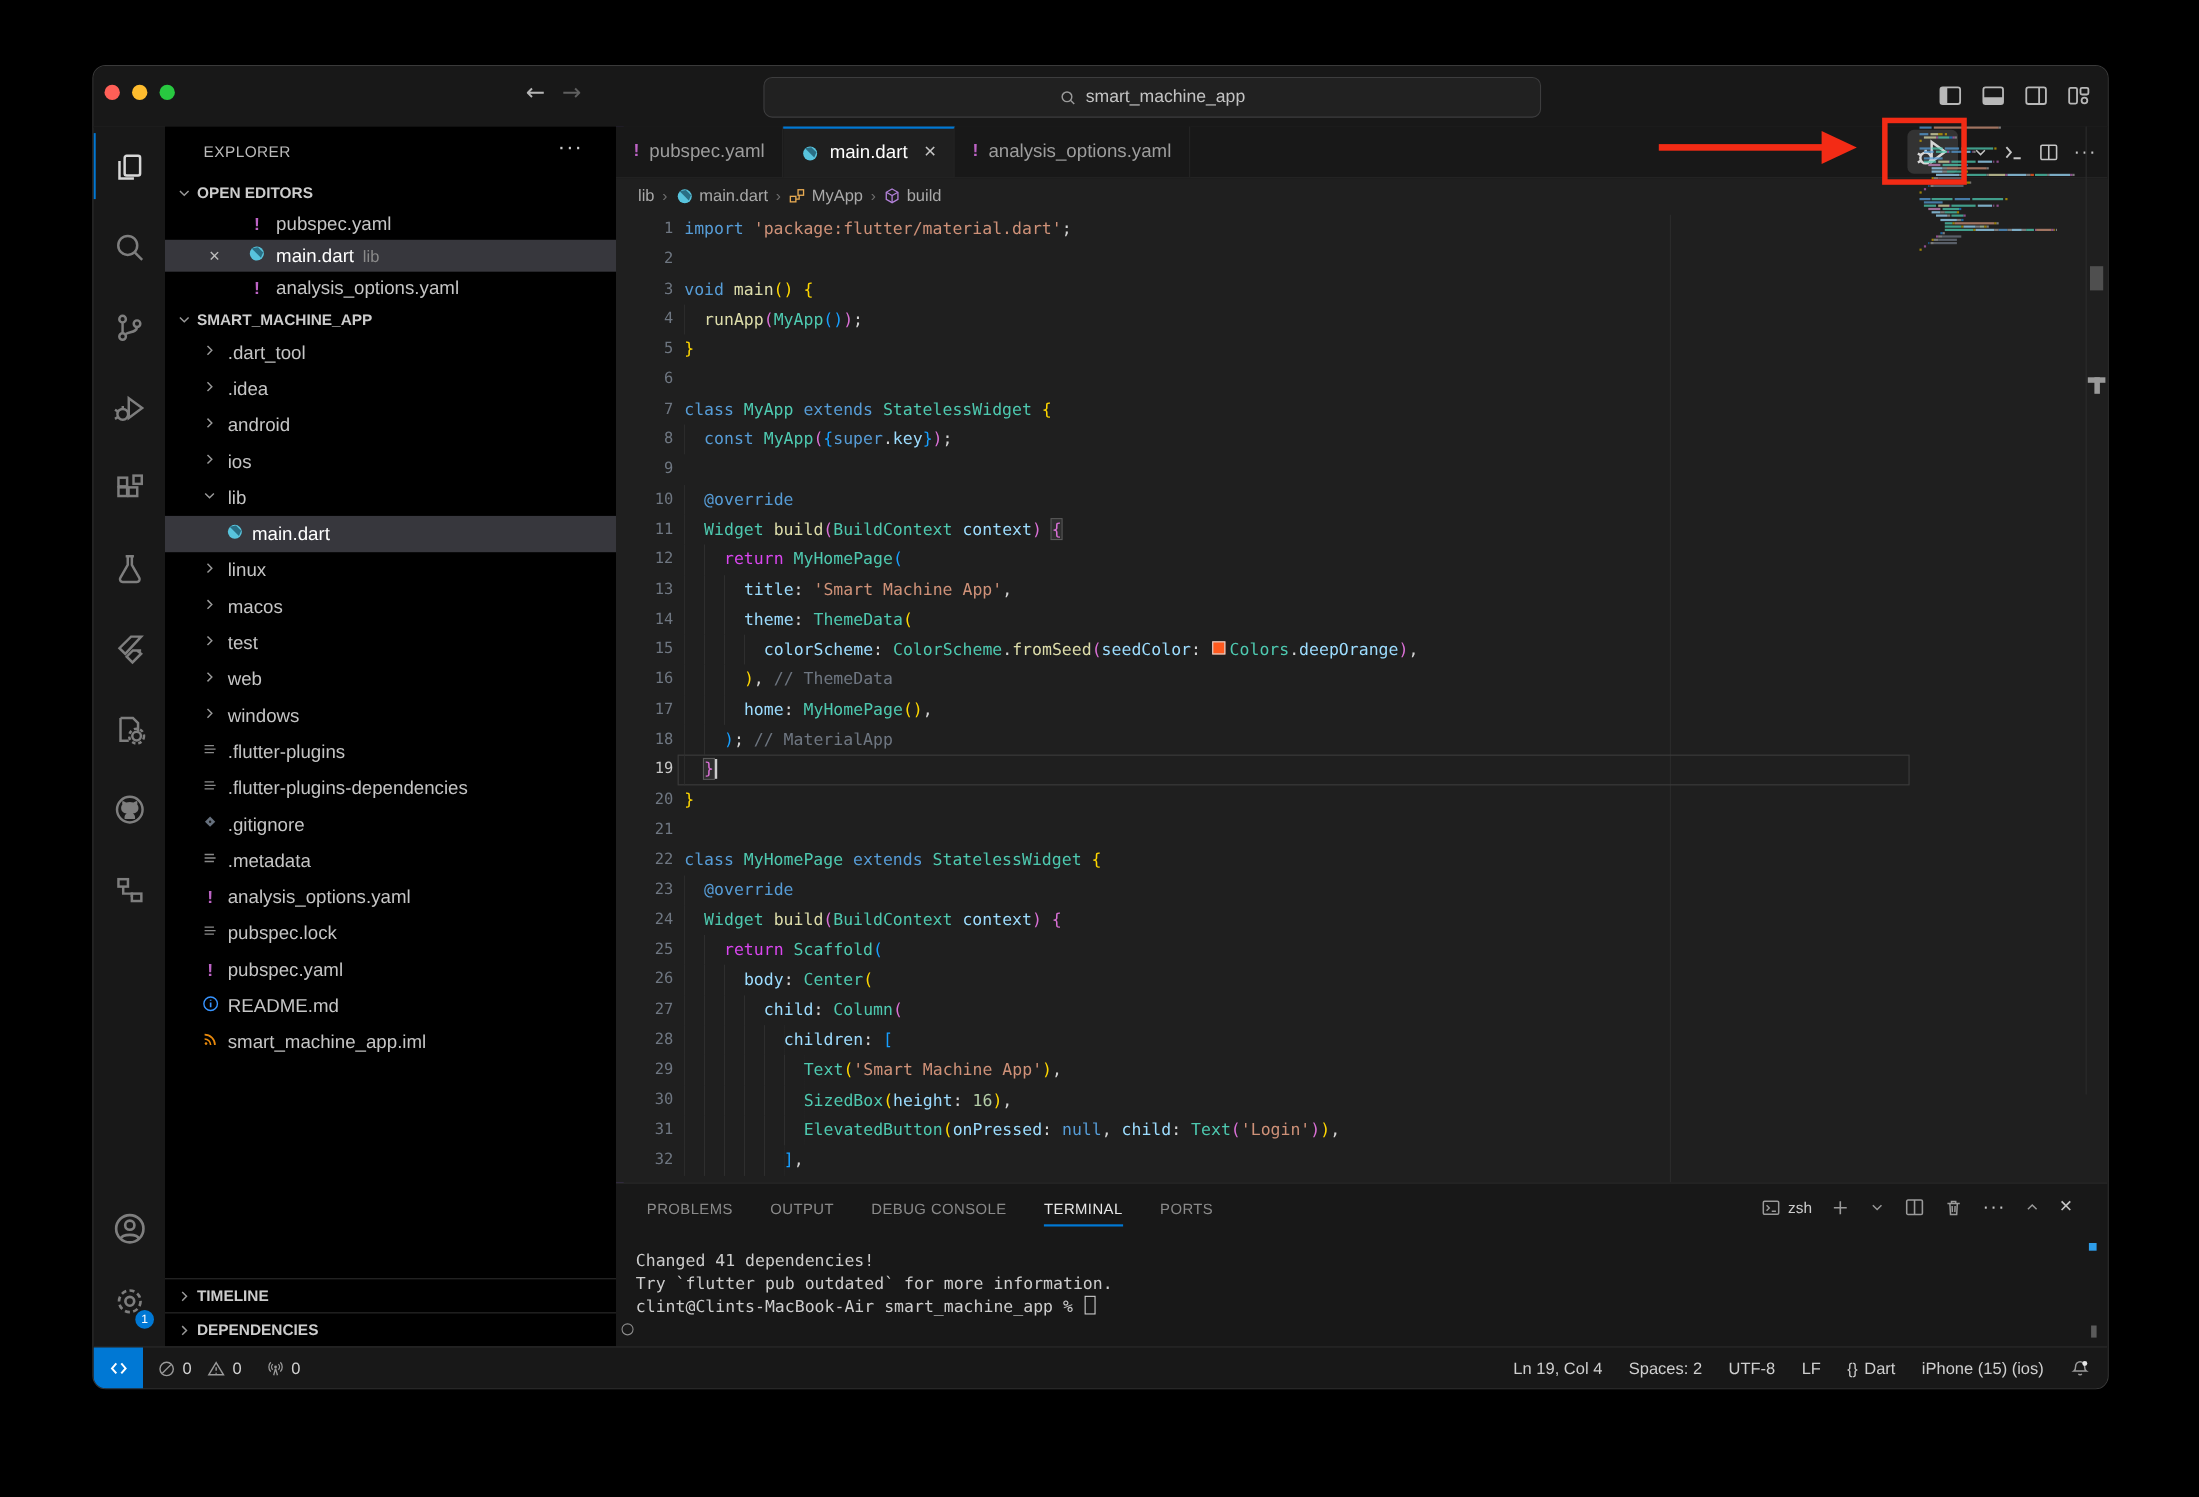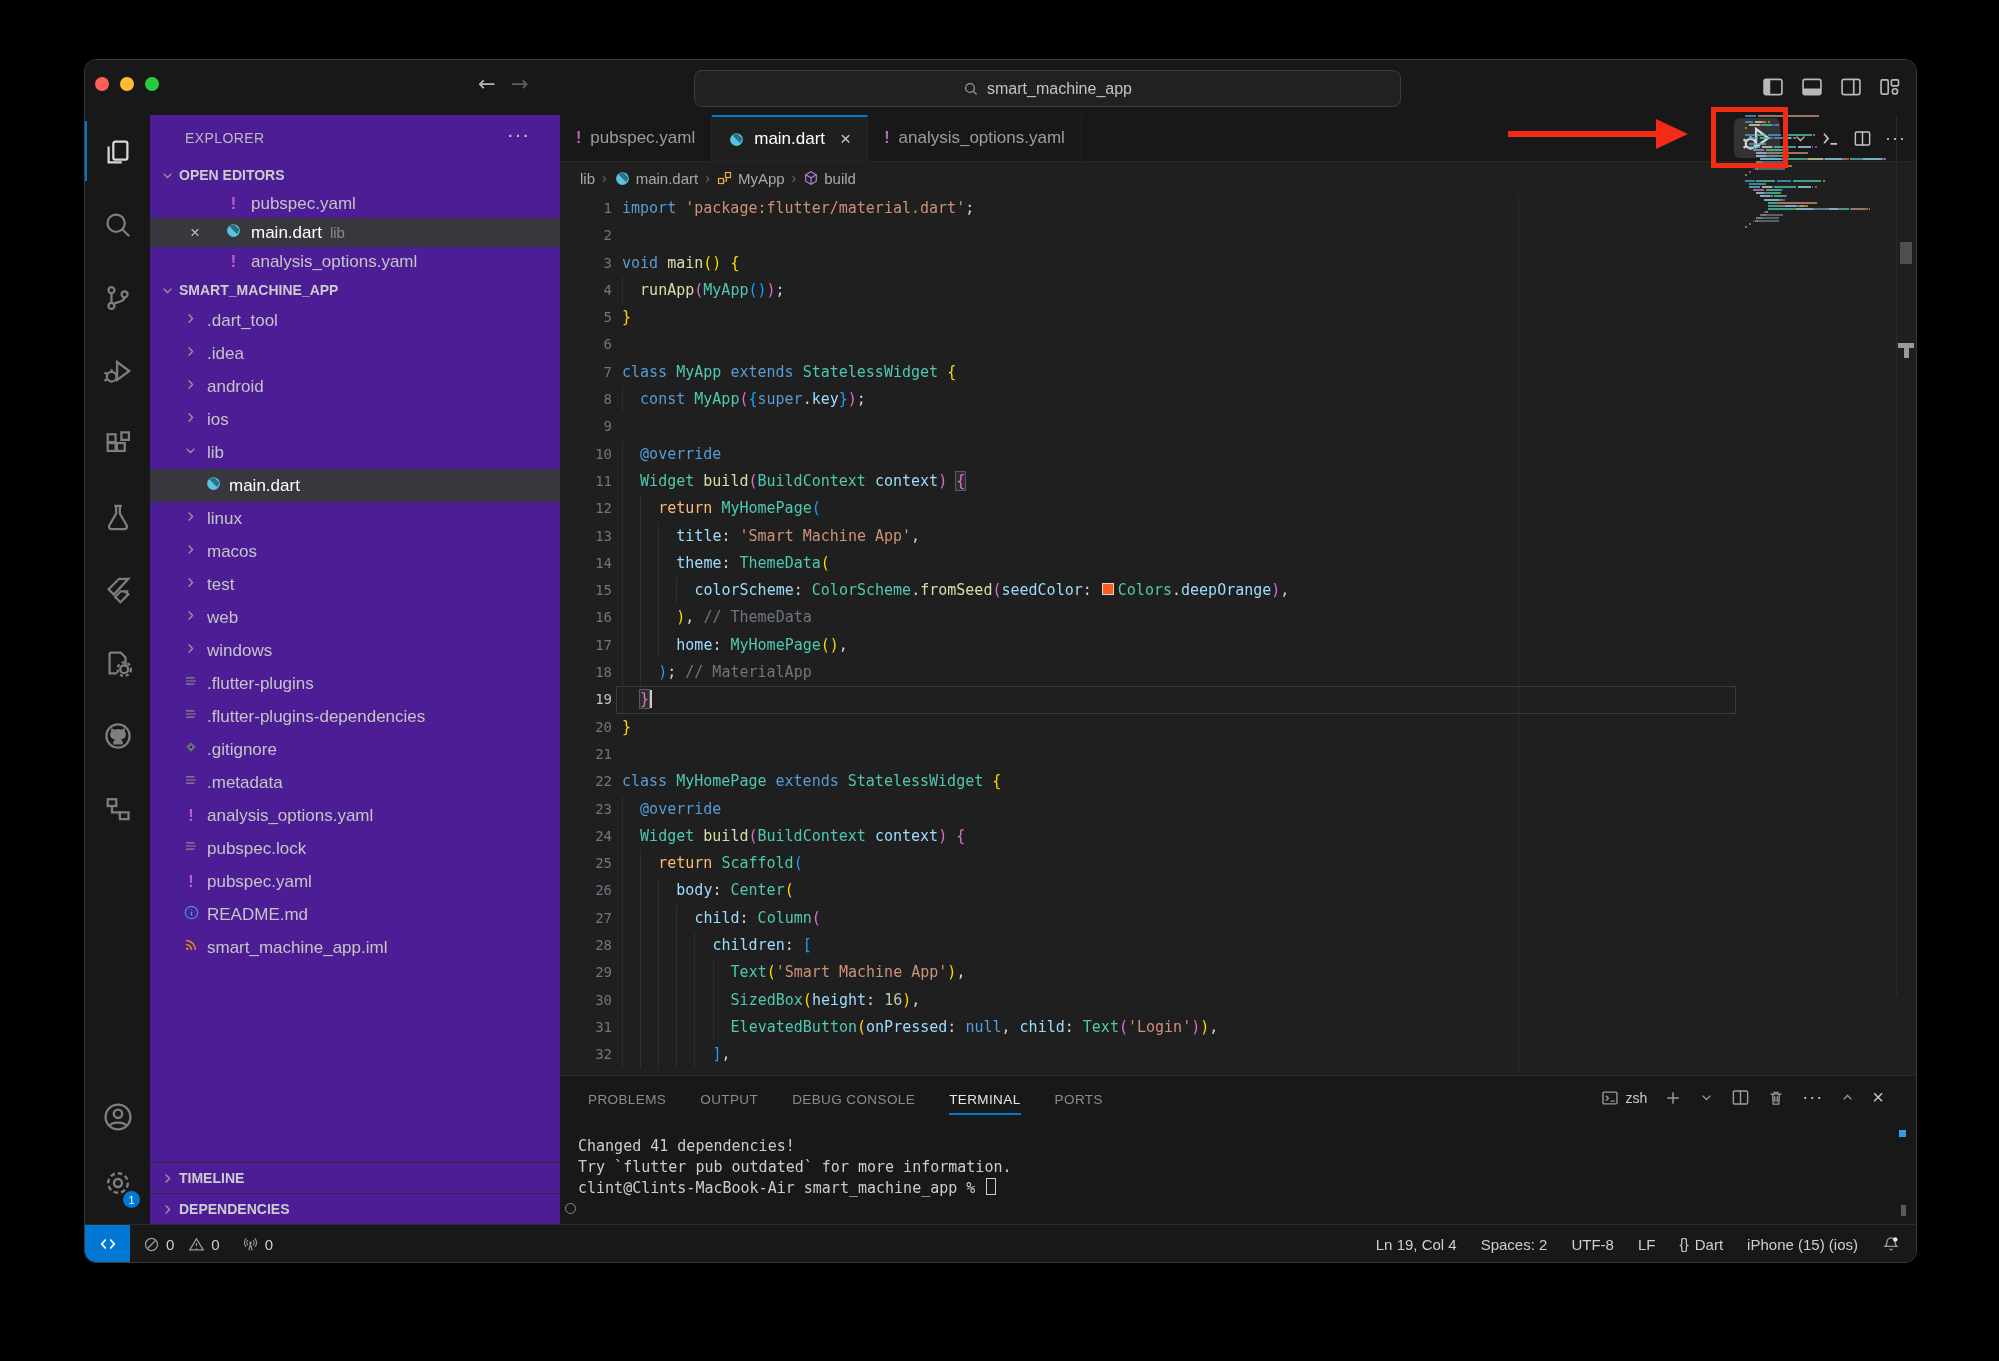--- a/index.html
+++ b/index.html
@@ -28,21 +28,21 @@
                border-right:1px solid #2b2b2b;}
   .act-item{position:relative;width:65px;height:73px;display:flex;align-items:center;justify-content:center;color:#7e7e7e;}
   .act-item.active{color:#d7d7d7;}
   .act-item.active::before{content:"";position:absolute;left:0;top:6px;width:2px;height:60px;background:#0078d4;}
   .act-bottom{position:absolute;left:0;bottom:8px;width:65px;}
   .act-bottom .act-item{height:66px;}
   .badge{position:absolute;right:10px;bottom:8px;width:17px;height:17px;border-radius:50%;
          background:#0078d4;color:#fff;font-size:11px;display:flex;align-items:center;justify-content:center;}
 
   
-  .sidebar{position:absolute;left:65px;top:55px;width:410px;height:1109px;background:#4c1d95;
+  .sidebar{position:absolute;left:65px;top:55px;width:410px;height:1109px;background:#000000;
            border-right:7px solid #8b5cf6;overflow:hidden;}
   .sb-header{position:absolute;left:35px;top:15px;font-size:14px;color:#bbbbbb;letter-spacing:.4px;}
   .sb-more{position:absolute;right:30px;top:8px;font-size:20px;color:#cccccc;letter-spacing:1px;}
   .sb-section{display:flex;align-items:center;height:28px;font-weight:bold;font-size:14px;color:#cccccc;gap:4px;padding-left:10px;}
   .sb-body{position:absolute;top:46px;left:0;right:0;}
   .oe-row{position:relative;height:29px;display:flex;align-items:center;font-size:17px;color:#c5c5c5;}
   .oe-row .close{position:absolute;left:40px;font-size:17px;color:#bdbdbd;}
   .oe-row .fic{position:absolute;left:74px;width:19px;text-align:center;}
   .oe-row .lbl{position:absolute;left:101px;white-space:nowrap;}
   .oe-row .detail{color:#8a8a8a;font-size:15px;margin-left:8px;}
@@ -73,21 +73,21 @@
         font-family:"DejaVu Sans Mono",monospace;font-size:15px;}
   .ruler{position:absolute;left:958px;top:0;width:1px;height:880px;background:#2c2c2c;}
   .row{position:relative;height:27.3px;line-height:27.3px;white-space:pre;}
   .row .num{position:absolute;left:0;width:52px;text-align:right;color:#6e7681;font-size:14px;}
   .row .lc{position:absolute;left:62px;top:0;height:27.3px;}
   .row.current .box{position:absolute;left:56px;right:160px;top:0;height:26px;border:1px solid #3c3c3c;}
   .row.current .num{color:#c6c6c6;}
   .row.lens .lc{font-family:"Liberation Sans",sans-serif;font-size:14px;color:#999999;}
   .ind{display:inline-block;height:27.3px;vertical-align:top;
        background:repeating-linear-gradient(to right,#2e2e2e 0 1px,transparent 1px 18.1px);}
-  .tk-k{color:#569cd6;} .tk-c{color:#fdba74;} .tk-t{color:#4ec9b0;} .tk-f{color:#dcdcaa;}
+  .tk-k{color:#569cd6;} .tk-c{color:#d946ef;} .tk-t{color:#4ec9b0;} .tk-f{color:#dcdcaa;}
   .tk-v{color:#9cdcfe;} .tk-s{color:#ce9178;} .tk-n{color:#b5cea8;} .tk-m{color:#6e7681;}
   .tk-w{color:#d4d4d4;} .tk-b1{color:#ffd700;} .tk-b2{color:#da70d6;} .tk-b3{color:#179fff;}
   .tk-bm{outline:1px solid #5a5a5a;background:rgba(90,90,90,.25);}
   .tk-sq{display:inline-block;width:10px;height:10px;background:#ff5a1f;border:1px solid #d9d9d9;margin:0 4px 0 1px;}
   .caret{display:inline-block;width:2px;height:18px;background:#cccccc;vertical-align:-4px;margin-left:1px;}
   .minimap{position:absolute;left:1185px;top:0;width:151px;height:880px;border-right:1px solid #2b2b2b;}
   .mm-row{position:relative;height:3.1px;}
   .mm-seg{position:absolute;top:0;height:2px;opacity:.75;}
   .sb-lane{position:absolute;left:1336px;top:0;width:20px;height:880px;}
   .sb-thumb{position:absolute;left:4px;top:127px;width:12px;height:22px;background:#4f4f4f;}

